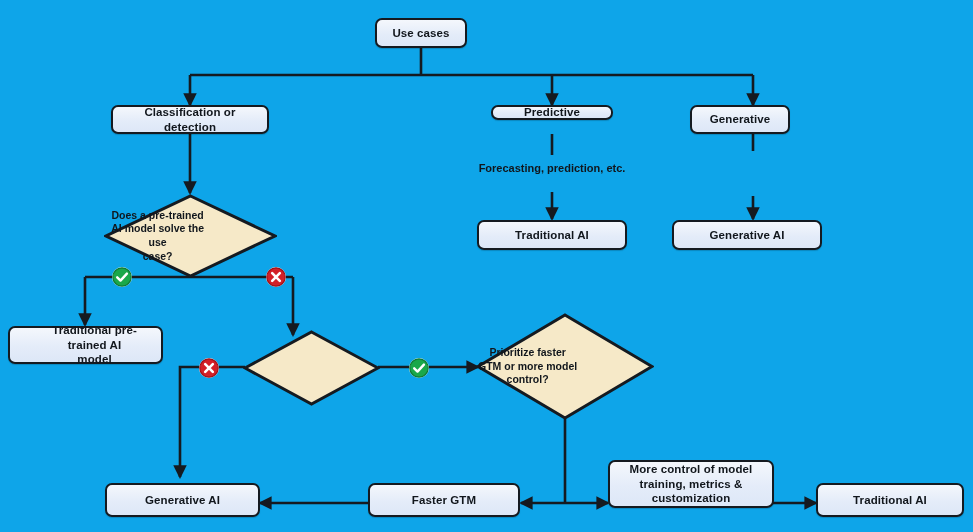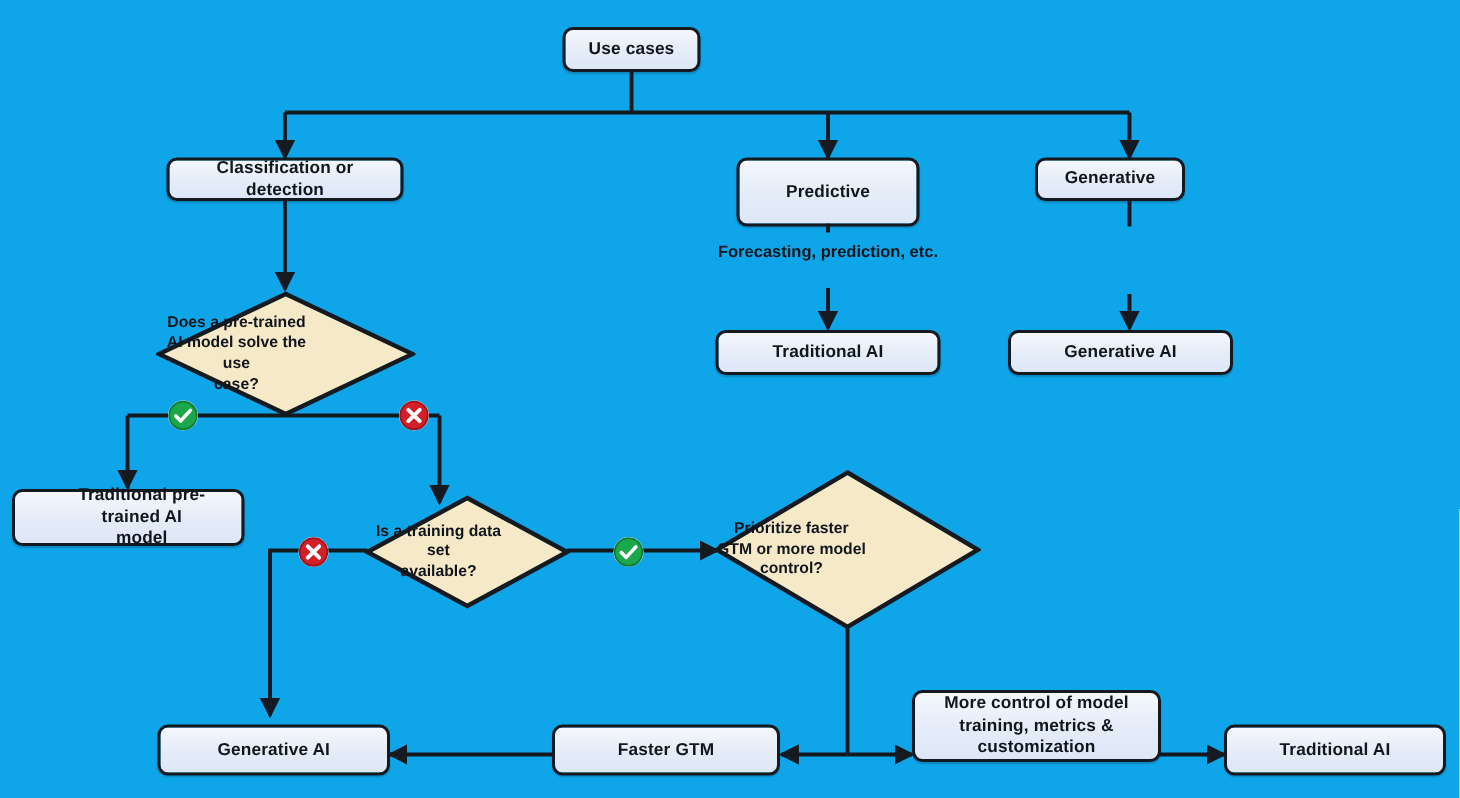--- a/index.html
+++ b/index.html
@@ -143,21 +143,21 @@
   </svg>
 
   <div class="node-box" style="left:375px; top:18px; width:92px; height:30px;">
     <span>Use cases</span>
   </div>
 
   <div class="node-box" style="left:111px; top:105px; width:158px; height:29px;">
     <span>Classification or detection</span>
   </div>
 
-  <div class="node-box" style="left:491px; top:105px; width:122px; height:46px;">
+  <div class="node-box" style="left:491px; top:105px; width:122px; height:15px;">
     <span>Predictive</span>
   </div>
 
   <div class="node-box" style="left:690px; top:105px; width:100px; height:29px;">
     <span>Generative</span>
   </div>
 
   <div class="caption" style="left:452px; top:161px; width:200px;">Forecasting, prediction, etc.</div>
 
 
@@ -180,22 +180,20 @@
 
   <div class="node-box" style="left:8px; top:326px; width:155px; height:38px;padding-left:24px;">
     <span style="white-space:pre-line;">Traditional pre-trained AI
 model</span>
   </div>
 
   <div class="node-diamond" style="left:243px; top:330px; width:137px; height:76px;">
     <svg class="dia-shape" viewBox="0 0 137 76" preserveAspectRatio="none">
       <polygon points="68.5,2 135,38 68.5,74 2,38" fill="#f6e9c8" stroke="#151a20" stroke-width="3"></polygon>
     </svg>
-    <div class="dia-label" style="width:72%;">Is a training data set
-available?</div>
   </div>
 
   <div class="node-diamond" style="left:476px; top:313px; width:178px; height:107px;">
     <svg class="dia-shape" viewBox="0 0 178 107" preserveAspectRatio="none">
       <polygon points="89,2 176,53.5 89,105 2,53.5" fill="#f6e9c8" stroke="#151a20" stroke-width="3"></polygon>
     </svg>
     <div class="dia-label" style="width:58%;">Prioritize faster
 GTM or more model
 control?</div>
   </div>

